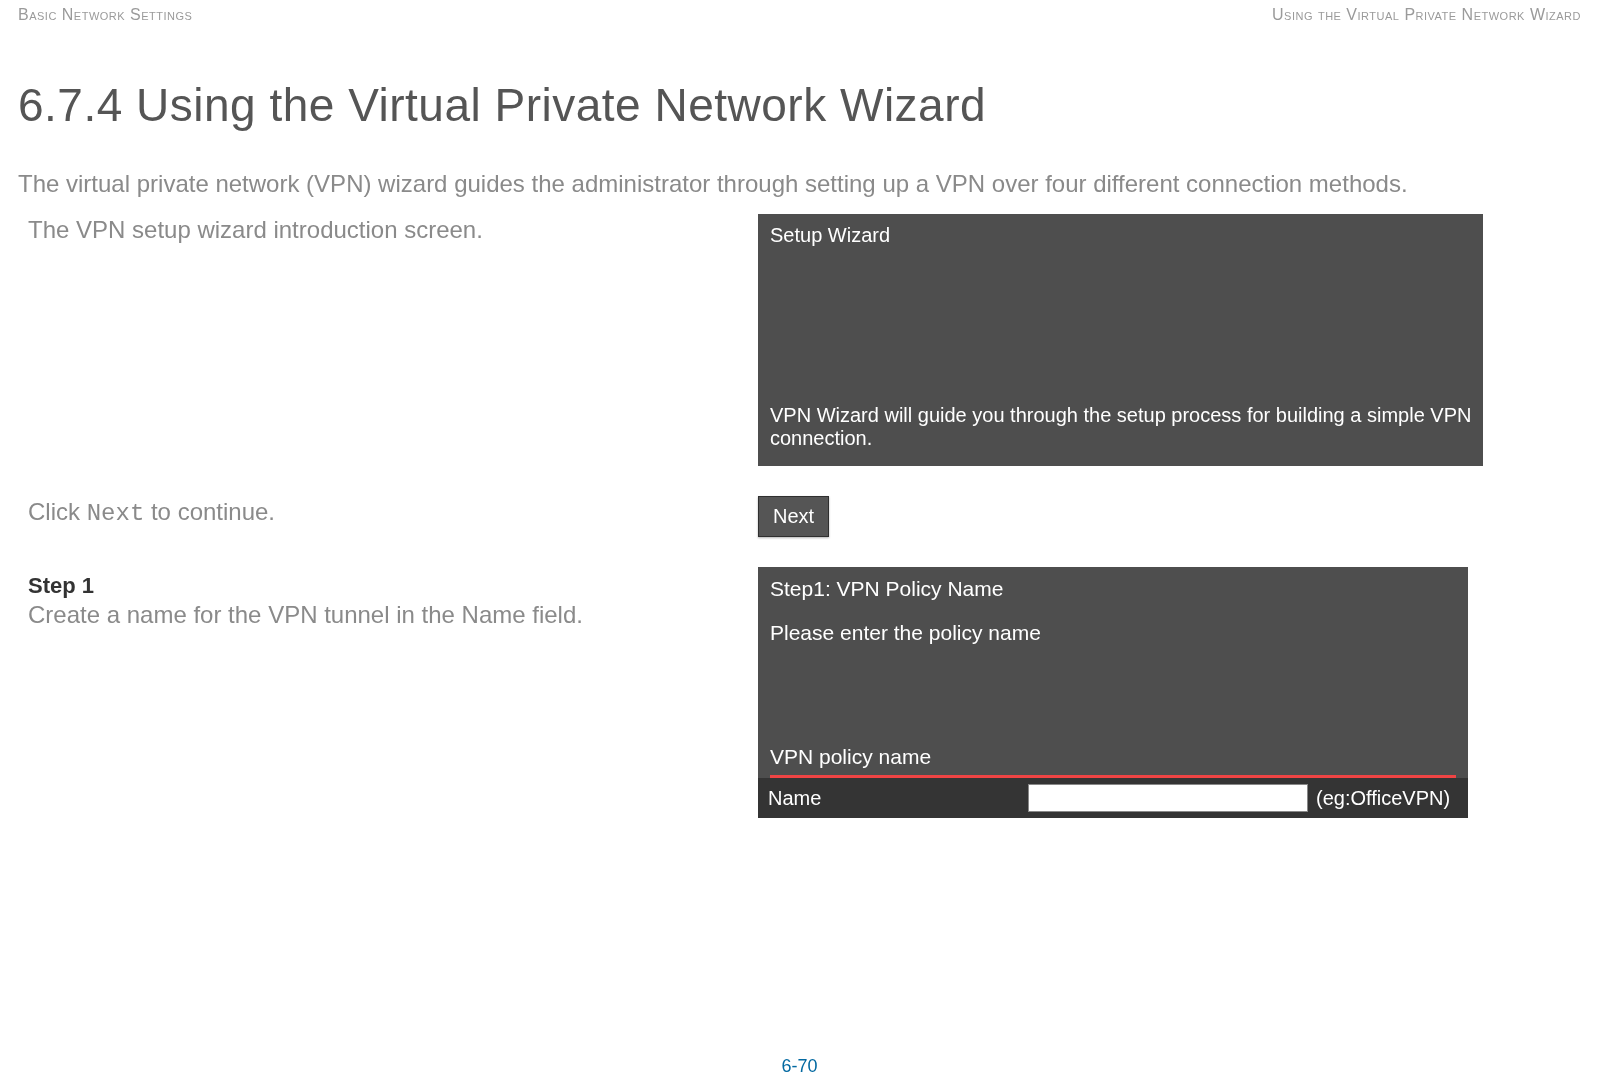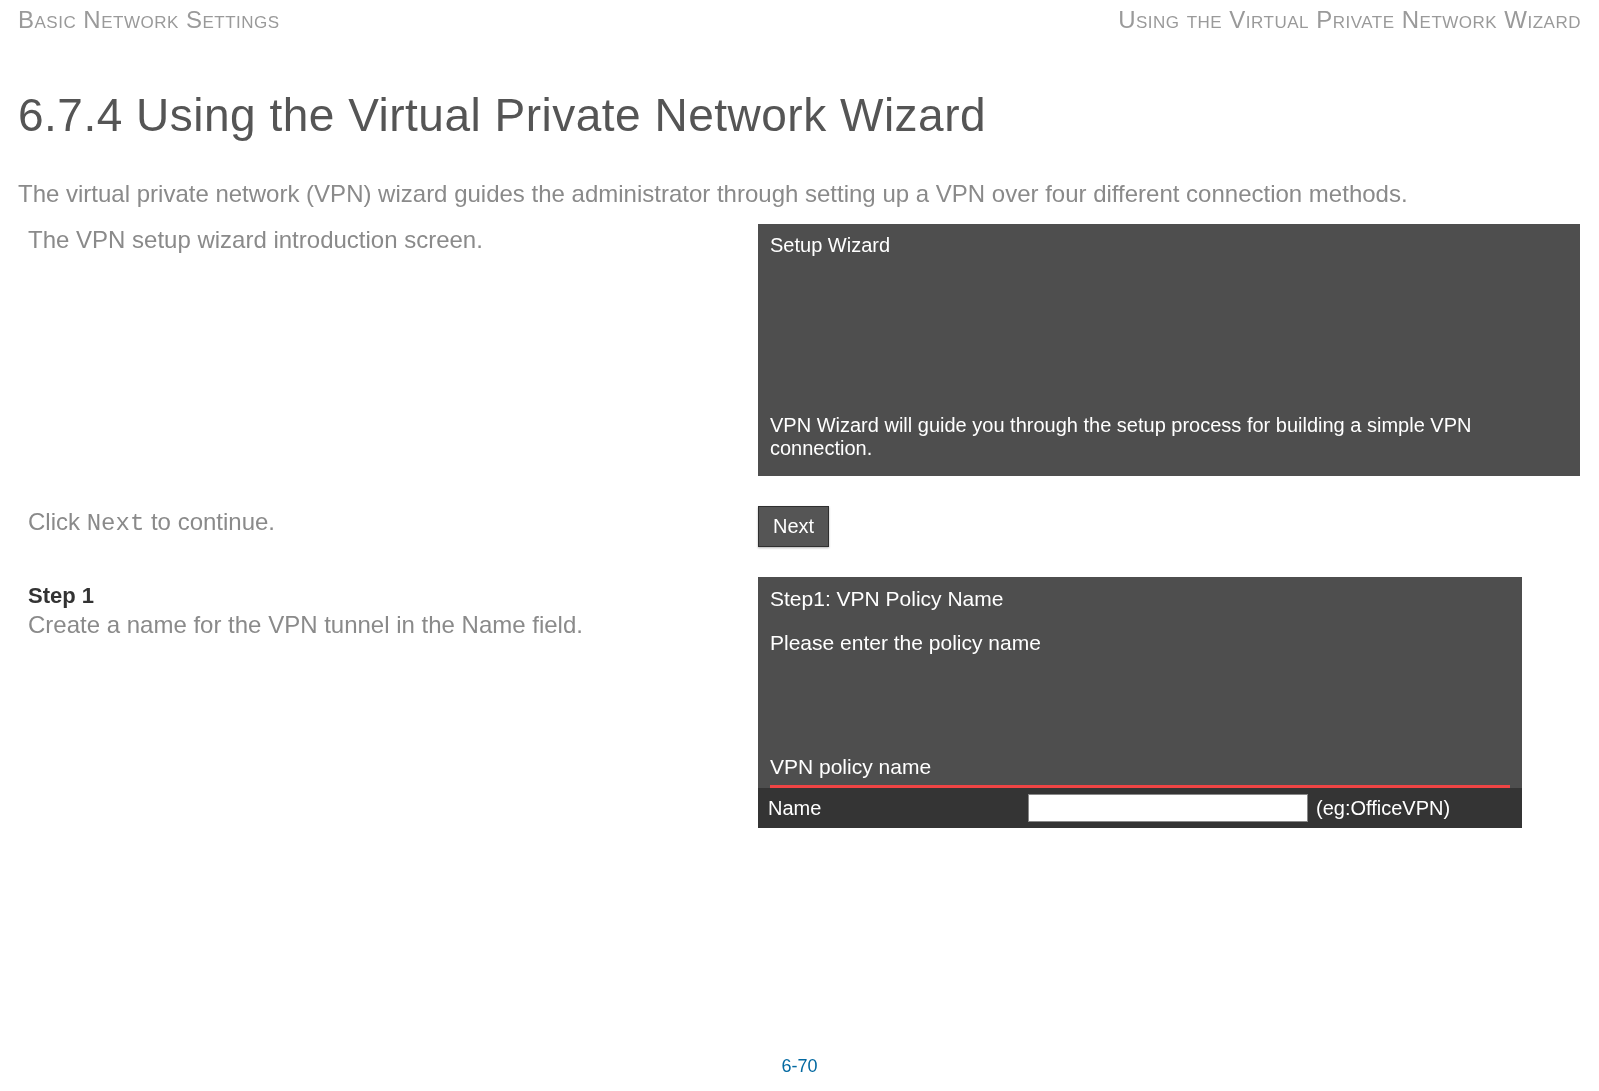--- a/index.html
+++ b/index.html
@@ -11,21 +11,21 @@
     height: 1091px;
     position: relative;
     padding: 0 18px;
   }
   .header {
     display: flex;
     justify-content: space-between;
     font-variant: small-caps;
     letter-spacing: 0.5px;
     color: #9a9a9a;
-    font-size: 24px;
+    font-size: 16px;
     padding: 6px 0 14px 0;
   }
   .main-heading {
     font-size: 46px;
     font-weight: 400;
     color: #555555;
     margin: 40px 0 36px 0;
     letter-spacing: 0.5px;
   }
   .intro-text {
@@ -62,21 +62,21 @@
   code.mono {
     font-family: "Courier New", Courier, monospace;
     color: #8a8a8a;
     font-size: 24px;
   }
 
   
   .wizard-intro {
     background: #4e4e4e;
     color: #ffffff;
-    width: 822px;
+    width: 725px;
     height: 252px;
     position: relative;
     font-size: 20px;
   }
   .wizard-intro .title {
     position: absolute;
     top: 10px;
     left: 12px;
     font-size: 20px;
   }
@@ -103,21 +103,21 @@
     border: 1px solid #2f2f2f;
     cursor: pointer;
     box-shadow: 0 1px 2px rgba(0,0,0,0.3);
   }
 
   
   .row3 { margin-top: 30px; }
   .step1-panel {
     background: #4e4e4e;
     color: #ffffff;
-    width: 764px;
+    width: 710px;
     position: relative;
     padding: 10px 12px 0 12px;
     font-size: 21px;
   }
   .step1-panel .panel-title { margin-bottom: 20px; }
   .step1-panel .prompt { margin-bottom: 100px; }
   .step1-panel .section-label {
     border-bottom: 3px solid #ef4444;
     padding-bottom: 6px;
     margin-bottom: 0;

